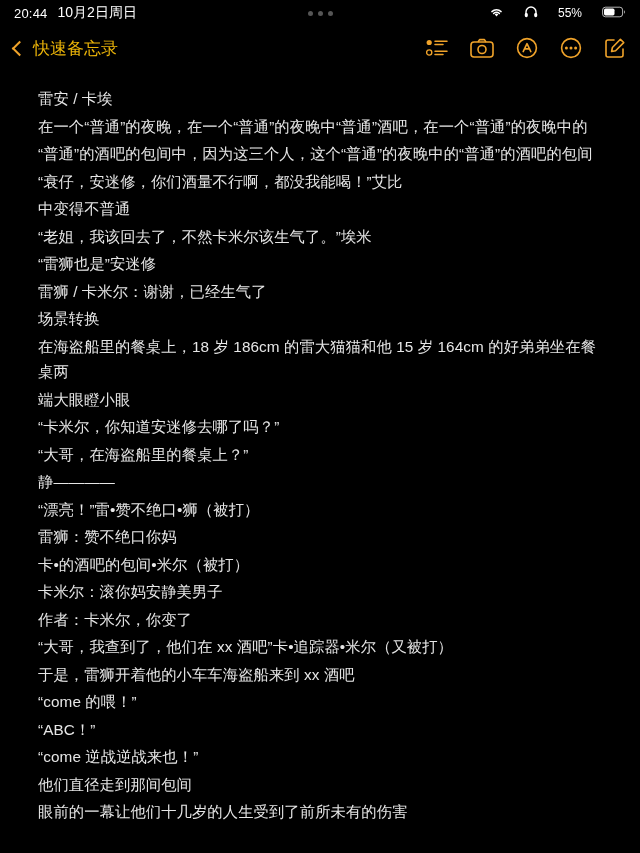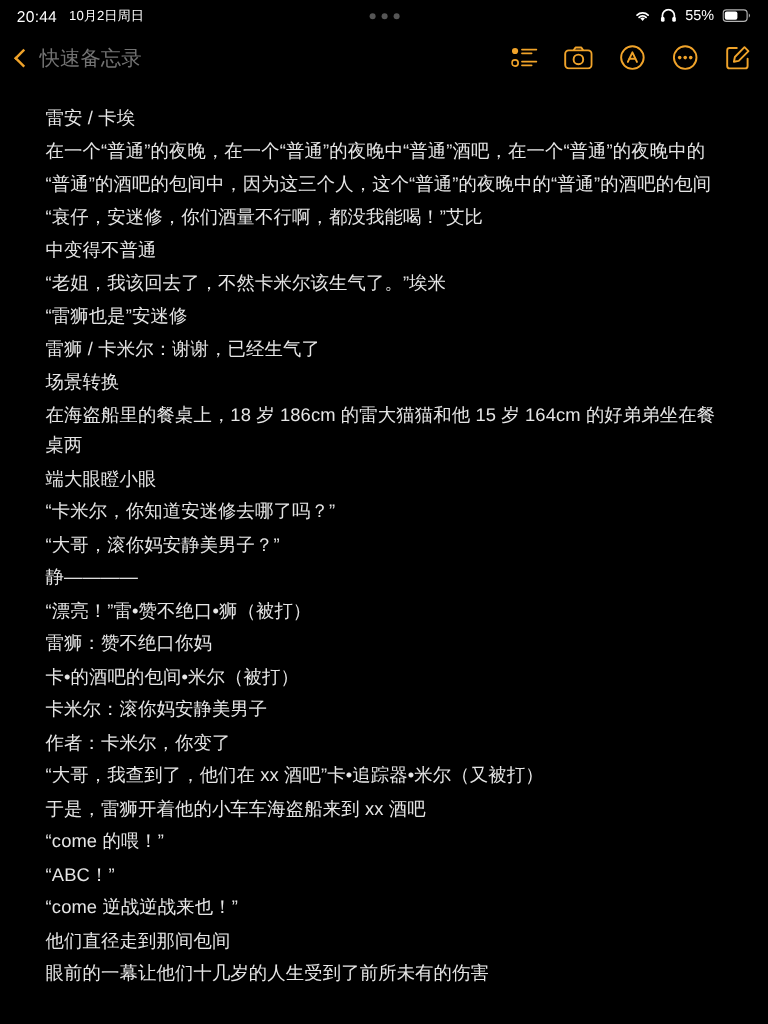--- a/index.html
+++ b/index.html
@@ -35,21 +35,21 @@
     color: #ffffff;
     position: relative;
   }
   .status-left {
     display: flex;
     align-items: center;
     gap: 10px;
     white-space: nowrap;
   }
   .status-time { font-size: 13px; letter-spacing: 0.2px; }
-  .status-date { font-size: 11px; }
+  .status-date { font-size: 14px; }
   .status-center {
     position: absolute;
     left: 0; right: 0;
     top: 0; bottom: 0;
     display: flex;
     align-items: center;
     justify-content: center;
     pointer-events: none;
   }
   .dots {
@@ -59,22 +59,21 @@
   }
   .dots i {
     display: block;
     width: 5px; height: 5px;
     border-radius: 50%;
     background: #555;
   }
   .status-right {
     margin-left: auto;
     display: flex;
-    align-items: center;
-    gap: 7px;
+    gap: 20px;
     font-size: 12px;
   }
   .ico { display: inline-block; line-height: 1; }
   .wifi-ico svg, .hp-ico svg, .batt-ico svg { display: block; }
   .batt-text { font-size: 12px; }
 
   
   .nav-bar {
     height: 44px;
     flex: 0 0 44px;
@@ -92,21 +91,21 @@
     cursor: pointer;
   }
   .chev {
     display: inline-block;
     width: 9px; height: 9px;
     border-left: 2px solid #f0a32a;
     border-bottom: 2px solid #f0a32a;
     transform: rotate(45deg);
     margin-right: 2px;
   }
-  .nav-title { font-size: 17px; color: #737373; }
+  .nav-title { font-size: 17px; color: #eab308; }
   .nav-actions {
     margin-left: auto;
     display: flex;
     align-items: center;
     gap: 22px;
     color: #f0a32a;
   }
   .nav-actions .act { cursor: pointer; display: block; }
   .nav-actions svg { display: block; }
 
@@ -228,21 +227,21 @@
       <p>“普通”的酒吧的包间中，因为这三个人，这个“普通”的夜晚中的“普通”的酒吧的包间</p>
       <p>“衰仔，安迷修，你们酒量不行啊，都没我能喝！”艾比</p>
       <p>中变得不普通</p>
       <p>“老姐，我该回去了，不然卡米尔该生气了。”埃米</p>
       <p>“雷狮也是”安迷修</p>
       <p>雷狮 / 卡米尔：谢谢，已经生气了</p>
       <p>场景转换</p>
       <p>在海盗船里的餐桌上，18 岁 186cm 的雷大猫猫和他 15 岁 164cm 的好弟弟坐在餐桌两</p>
       <p>端大眼瞪小眼</p>
       <p>“卡米尔，你知道安迷修去哪了吗？”</p>
-      <p>“大哥，滚你妈安静美男子？”</p>
+      <p>“大哥，在海盗船里的餐桌上？”</p>
       <p>静————</p>
       <p>“漂亮！”雷•赞不绝口•狮（被打）</p>
       <p>雷狮：赞不绝口你妈</p>
       <p>卡•的酒吧的包间•米尔（被打）</p>
       <p>卡米尔：滚你妈安静美男子</p>
       <p>作者：卡米尔，你变了</p>
       <p>“大哥，我查到了，他们在 xx 酒吧”卡•追踪器•米尔（又被打）</p>
       <p>于是，雷狮开着他的小车车海盗船来到 xx 酒吧</p>
       <p>“come 的喂！”</p>
       <p>“ABC！”</p>

